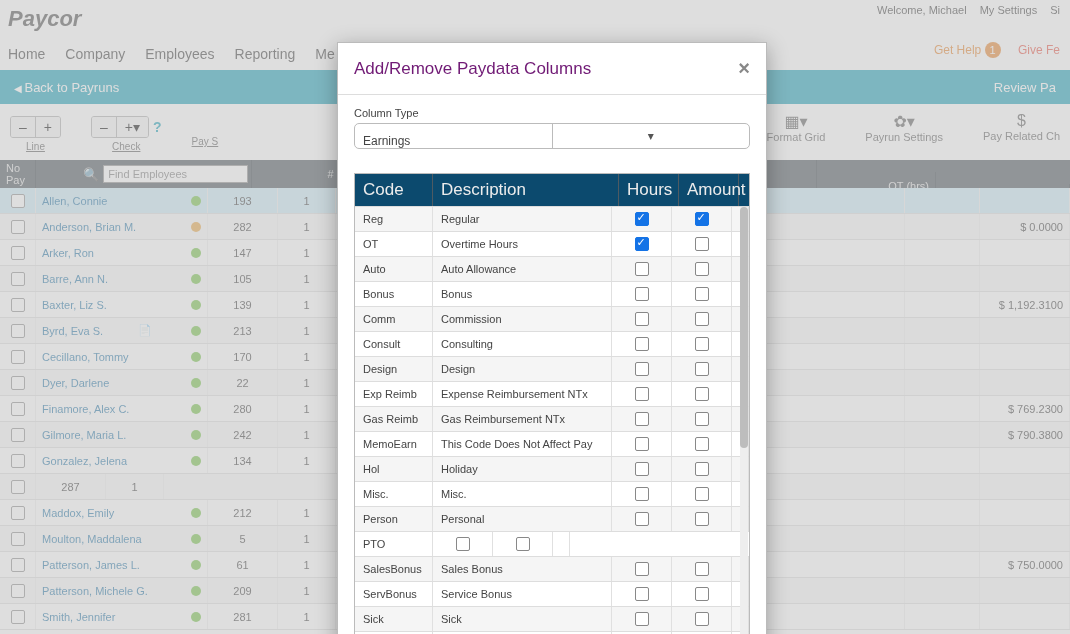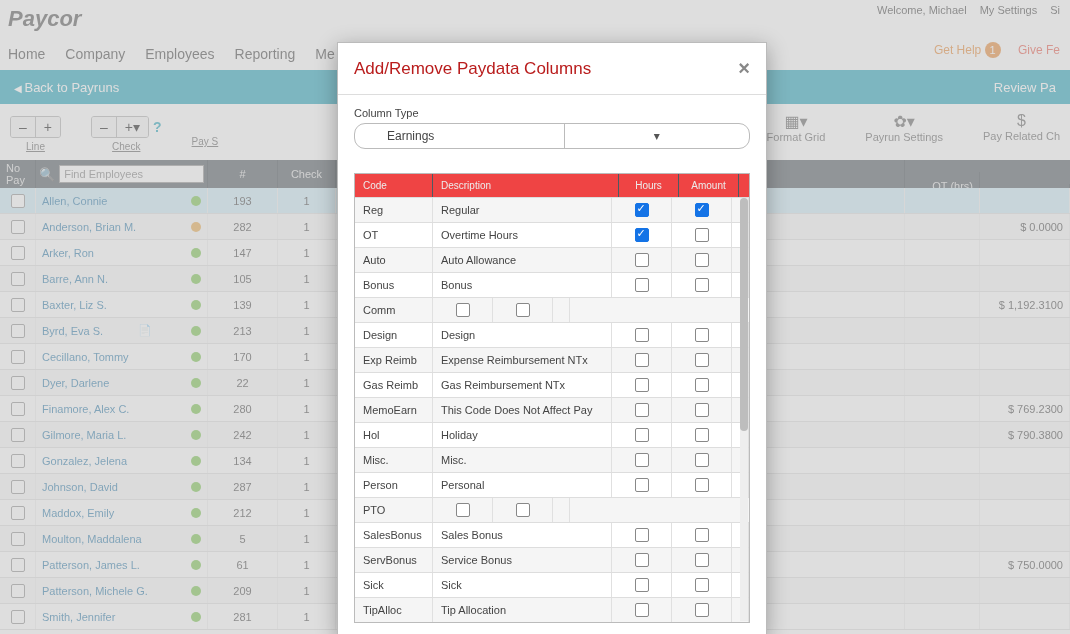--- a/index.html
+++ b/index.html
@@ -26,21 +26,21 @@
   .tool-group .btns { display:flex; border:1px solid #aaa; border-radius:3px; overflow:hidden; }
   .tool-group .btns button { background:#f4f4f4; border:none; border-right:1px solid #aaa; padding:2px 8px; font-size:14px; cursor:pointer;}
   .tool-group .btns button:last-child{border-right:none;}
   .tool-group .lbl { font-size:10px; color:#555; margin-top:3px;text-decoration:underline;}
   .help-icon { color:#0d9bb4; font-weight:bold; margin-left:4px; font-size:14px;}
   
   .toolbar-right { position:absolute; top:112px; right:10px; display:flex; gap:40px; z-index:1;}
   .toolbar-right .tcol { display:flex; flex-direction:column; align-items:center; color:#555; font-size:11px;}
   .toolbar-right .tcol .ico { font-size:16px; color:#555;}
   
-  .grid-header { position:absolute; top:160px; left:0; right:0; height:28px; background:#3f4a52; color:#ddd; display:flex; align-items:center; z-index:1; font-size:11px;}
+  .grid-header { position:absolute; top:160px; left:0; right:0; height:28px; background:#3f4a52; color:#ddd; display:flex; align-items:center; z-index:1; font-size:11px;gap:44px;}
   .grid-col { border-right:1px solid #2f3840; display:flex; align-items:center; height:100%; padding:0 6px;}
   .col-nopay{width:36px; justify-content:center;}
   .col-emp { width:172px; padding:3px;}
   .col-emp input{ width:100%; background:#fff; border:1px solid #888; padding:2px 4px; font-size:11px;}
   .col-num { width:70px; justify-content:center;}
   .col-check { width:58px; justify-content:center;}
   .col-mid { flex:1;}
   .col-ot { width:75px; text-align:right; justify-content:flex-end;margin-top:24px;}
   .col-reg { width:90px; text-align:right; justify-content:flex-end;margin-top:48px;}
   
@@ -57,30 +57,30 @@
   .dot.orange{background:#e6a13b;}
   .cell.num{width:70px; justify-content:center; color:#333;}
   .cell.check{width:58px; justify-content:center; color:#333;}
   .cell.mid{flex:1;}
   .cell.ot{width:75px; justify-content:flex-end; color:#333;}
   .cell.reg{width:90px; justify-content:flex-end; color:#333;}
   
   
   .modal { position:absolute; top:42px; left:337px; width:430px; background:#fff; border:1px solid #bbb; box-shadow:0 5px 20px rgba(0,0,0,0.3); z-index:10;}
   .modal-header{ padding:14px 16px; border-bottom:1px solid #ddd; display:flex; justify-content:space-between; align-items:center;}
-  .modal-header h3{ font-size:17px; font-weight:normal; color:#b91c1c;}
+  .modal-header h3{ font-size:17px; font-weight:normal; color:#701a75;}
   .modal-header .close{ font-size:20px; color:#888; cursor:pointer; font-weight:bold;}
   .modal-body{ padding:12px 16px;}
   .modal-body label{ font-size:11px; color:#444; display:block; margin-bottom:4px;}
-  .dropdown{ border:1px solid #bbb; border-radius:11px; display:flex; height:26px; align-items:center; position:relative;padding-left:24px;}
+  .dropdown{ border:1px solid #bbb; border-radius:5px; display:flex; height:26px; align-items:flex-end; position:relative;}
   .dropdown span{ padding:0 8px; font-size:12px; color:#444; flex:1;}
   .dropdown .caret{ border-left:1px solid #bbb; width:24px; height:100%; display:flex; align-items:center; justify-content:center; color:#555;}
   
   .code-table { margin:12px 16px; border:1px solid #bbb; position:relative;}
-  .code-table .ct-head{ background:#ef4444; color:#ececec; display:flex; font-size:10px;justify-content:center;}
+  .code-table .ct-head{ background:#0c4a6e; color:#ececec; display:flex; font-size:17px;justify-content:center;}
   .ct-col{ padding:6px 8px; border-right:1px solid #4e5a62;}
   .ct-col:last-child{border-right:none;}
   .ct-code{width:78px;}
   .ct-desc{flex:1;}
   .ct-hours{width:60px; text-align:center;}
   .ct-amount{width:60px; text-align:center;}
   .ct-scroll{width:10px; padding:0;}
   .ct-body{ max-height:440px; overflow:hidden; position:relative;}
   .ct-row{ display:flex; border-top:1px solid #ddd; font-size:11px; color:#444; background:#fff;}
   .ct-row:nth-child(even){background:#f5f5f5;}
@@ -301,21 +301,20 @@
     <div class="cell num">134</div>
     <div class="cell check">1</div>
     <div class="cell mid"></div>
     <div class="cell ot"></div>
     <div class="cell reg"></div>
     </div>
     <div class="grid-row">
     <div class="cell nopay">
         <span class="chk"></span>
       </div>
-    <div class="cell emp">Johnson, David<span class="dot green"></span></div>
     <div class="cell num">287</div>
     <div class="cell check">1</div>
     <div class="cell mid"></div>
     <div class="cell ot"></div>
     <div class="cell reg"></div>
     </div>
     <div class="grid-row">
     <div class="cell nopay">
         <span class="chk"></span>
       </div>
@@ -437,20 +436,32 @@
     <div class="ct-col ct-hours">
             <span class="chk"></span>
           </div>
     <div class="ct-col ct-amount">
             <span class="chk"></span>
           </div>
     <div class="ct-col ct-scroll"></div>
         </div>
         <div class="ct-row">
     <div class="ct-col ct-code">Comm</div>
+    <div class="ct-col ct-desc">Commission</div>
+    <div class="ct-col ct-hours">
+            <span class="chk"></span>
+          </div>
+    <div class="ct-col ct-amount">
+            <span class="chk"></span>
+          </div>
+    <div class="ct-col ct-scroll"></div>
+        </div>
+        <div class="ct-row">
+    <div class="ct-col ct-code">Consult</div>
+    <div class="ct-col ct-desc">Consulting</div>
     <div class="ct-col ct-hours">
             <span class="chk"></span>
           </div>
     <div class="ct-col ct-amount">
             <span class="chk"></span>
           </div>
     <div class="ct-col ct-scroll"></div>
         </div>
         <div class="ct-row">
     <div class="ct-col ct-code">Design</div>

